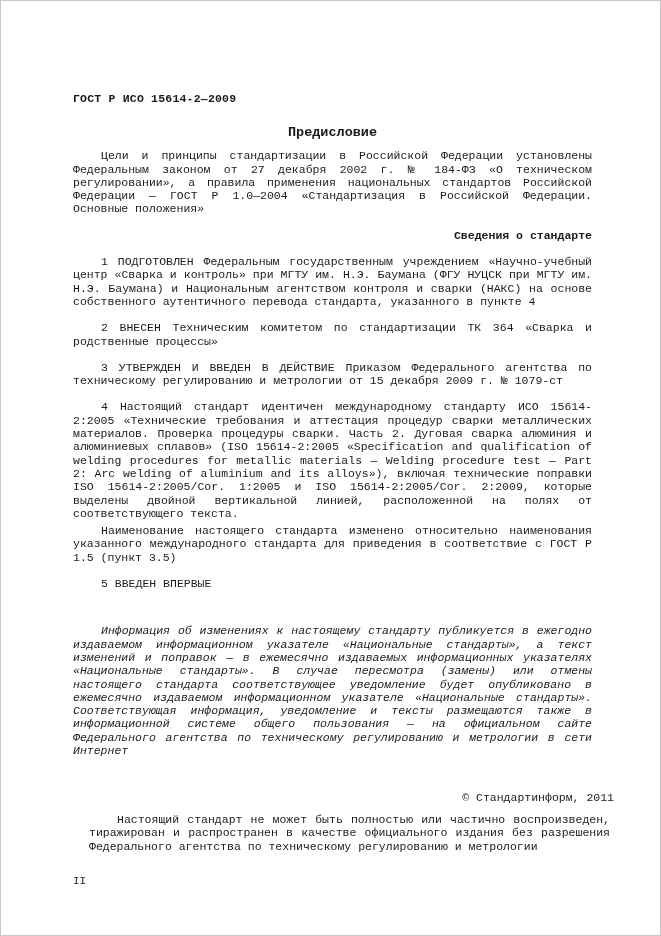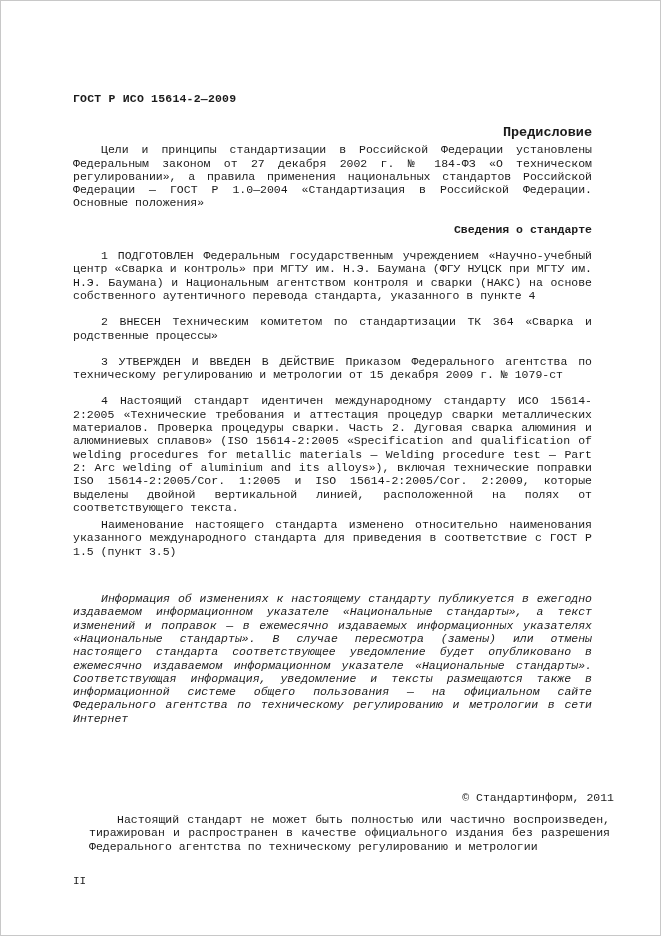--- a/index.html
+++ b/index.html
@@ -23,30 +23,30 @@
   }
   .doc-header {
     font-weight: bold;
     font-size: 11.5px;
     letter-spacing: 0.2px;
   }
   .title {
     margin: 20px 0 0 0;
     font-size: 13.5px;
     font-weight: bold;
-    text-align: right;
+    text-align: center;
     line-height: 15px;
   }
   .para {
     margin: 13px 0 0 0;
     text-align: justify;
     text-indent: 28px;
   }
   .intro {
-    margin-top: 3px;
+    margin-top: 9px;
   }
   .subheading {
     font-weight: bold;
     text-align: right;
   }
   .continuation {
     margin-top: 4px;
   }
   .italic-note {
     margin-top: 34px;
@@ -89,20 +89,21 @@
   <p class="para clause">1 ПОДГОТОВЛЕН Федеральным государственным учреждением «Научно-учебный центр «Сварка и контроль» при МГТУ им. Н.Э. Баумана (ФГУ НУЦСК при МГТУ им. Н.Э. Баумана) и Национальным агентством контроля и сварки (НАКС) на основе собственного аутентичного перевода стандарта, указанного в пункте 4</p>
 
   <p class="para clause">2 ВНЕСЕН Техническим комитетом по стандартизации ТК 364 «Сварка и родственные процессы»</p>
 
   <p class="para clause">3 УТВЕРЖДЕН И ВВЕДЕН В ДЕЙСТВИЕ Приказом Федерального агентства по техническому регулированию и метрологии от 15 декабря 2009 г. № 1079-ст</p>
 
   <p class="para clause">4 Настоящий стандарт идентичен международному стандарту ИСО 15614-2:2005 «Технические требования и аттестация процедур сварки металлических материалов. Проверка процедуры сварки. Часть 2. Дуговая сварка алюминия и алюминиевых сплавов» (ISO 15614-2:2005 «Specification and qualification of welding procedures for metallic materials — Welding procedure test — Part 2: Arc welding of aluminium and its alloys»), включая технические поправки ISO 15614-2:2005/Cor. 1:2005 и ISO 15614-2:2005/Cor. 2:2009, которые выделены двойной вертикальной линией, расположенной на полях от соответствующего текста.</p>
 
   <p class="para clause continuation">Наименование настоящего стандарта изменено относительно наименования указанного международного стандарта для приведения в соответствие с ГОСТ Р 1.5 (пункт 3.5)</p>
 
+  <p class="para clause">5 ВВЕДЕН ВПЕРВЫЕ</p>
 
   <p class="para italic-note">Информация об изменениях к настоящему стандарту публикуется в ежегодно издаваемом информационном указателе «Национальные стандарты», а текст изменений и поправок — в ежемесячно издаваемых информационных указателях «Национальные стандарты». В случае пересмотра (замены) или отмены настоящего стандарта соответствующее уведомление будет опубликовано в ежемесячно издаваемом информационном указателе «Национальные стандарты». Соответствующая информация, уведомление и тексты размещаются также в информационной системе общего пользования — на официальном сайте Федерального агентства по техническому регулированию и метрологии в сети Интернет</p>
 
   <div class="copyright">© Стандартинформ, 2011</div>
 
   <p class="para restriction">Настоящий стандарт не может быть полностью или частично воспроизведен, тиражирован и распространен в качестве официального издания без разрешения Федерального агентства по техническому регулированию и метрологии</p>
 
   <div class="page-number">II</div>
 
 </div>

